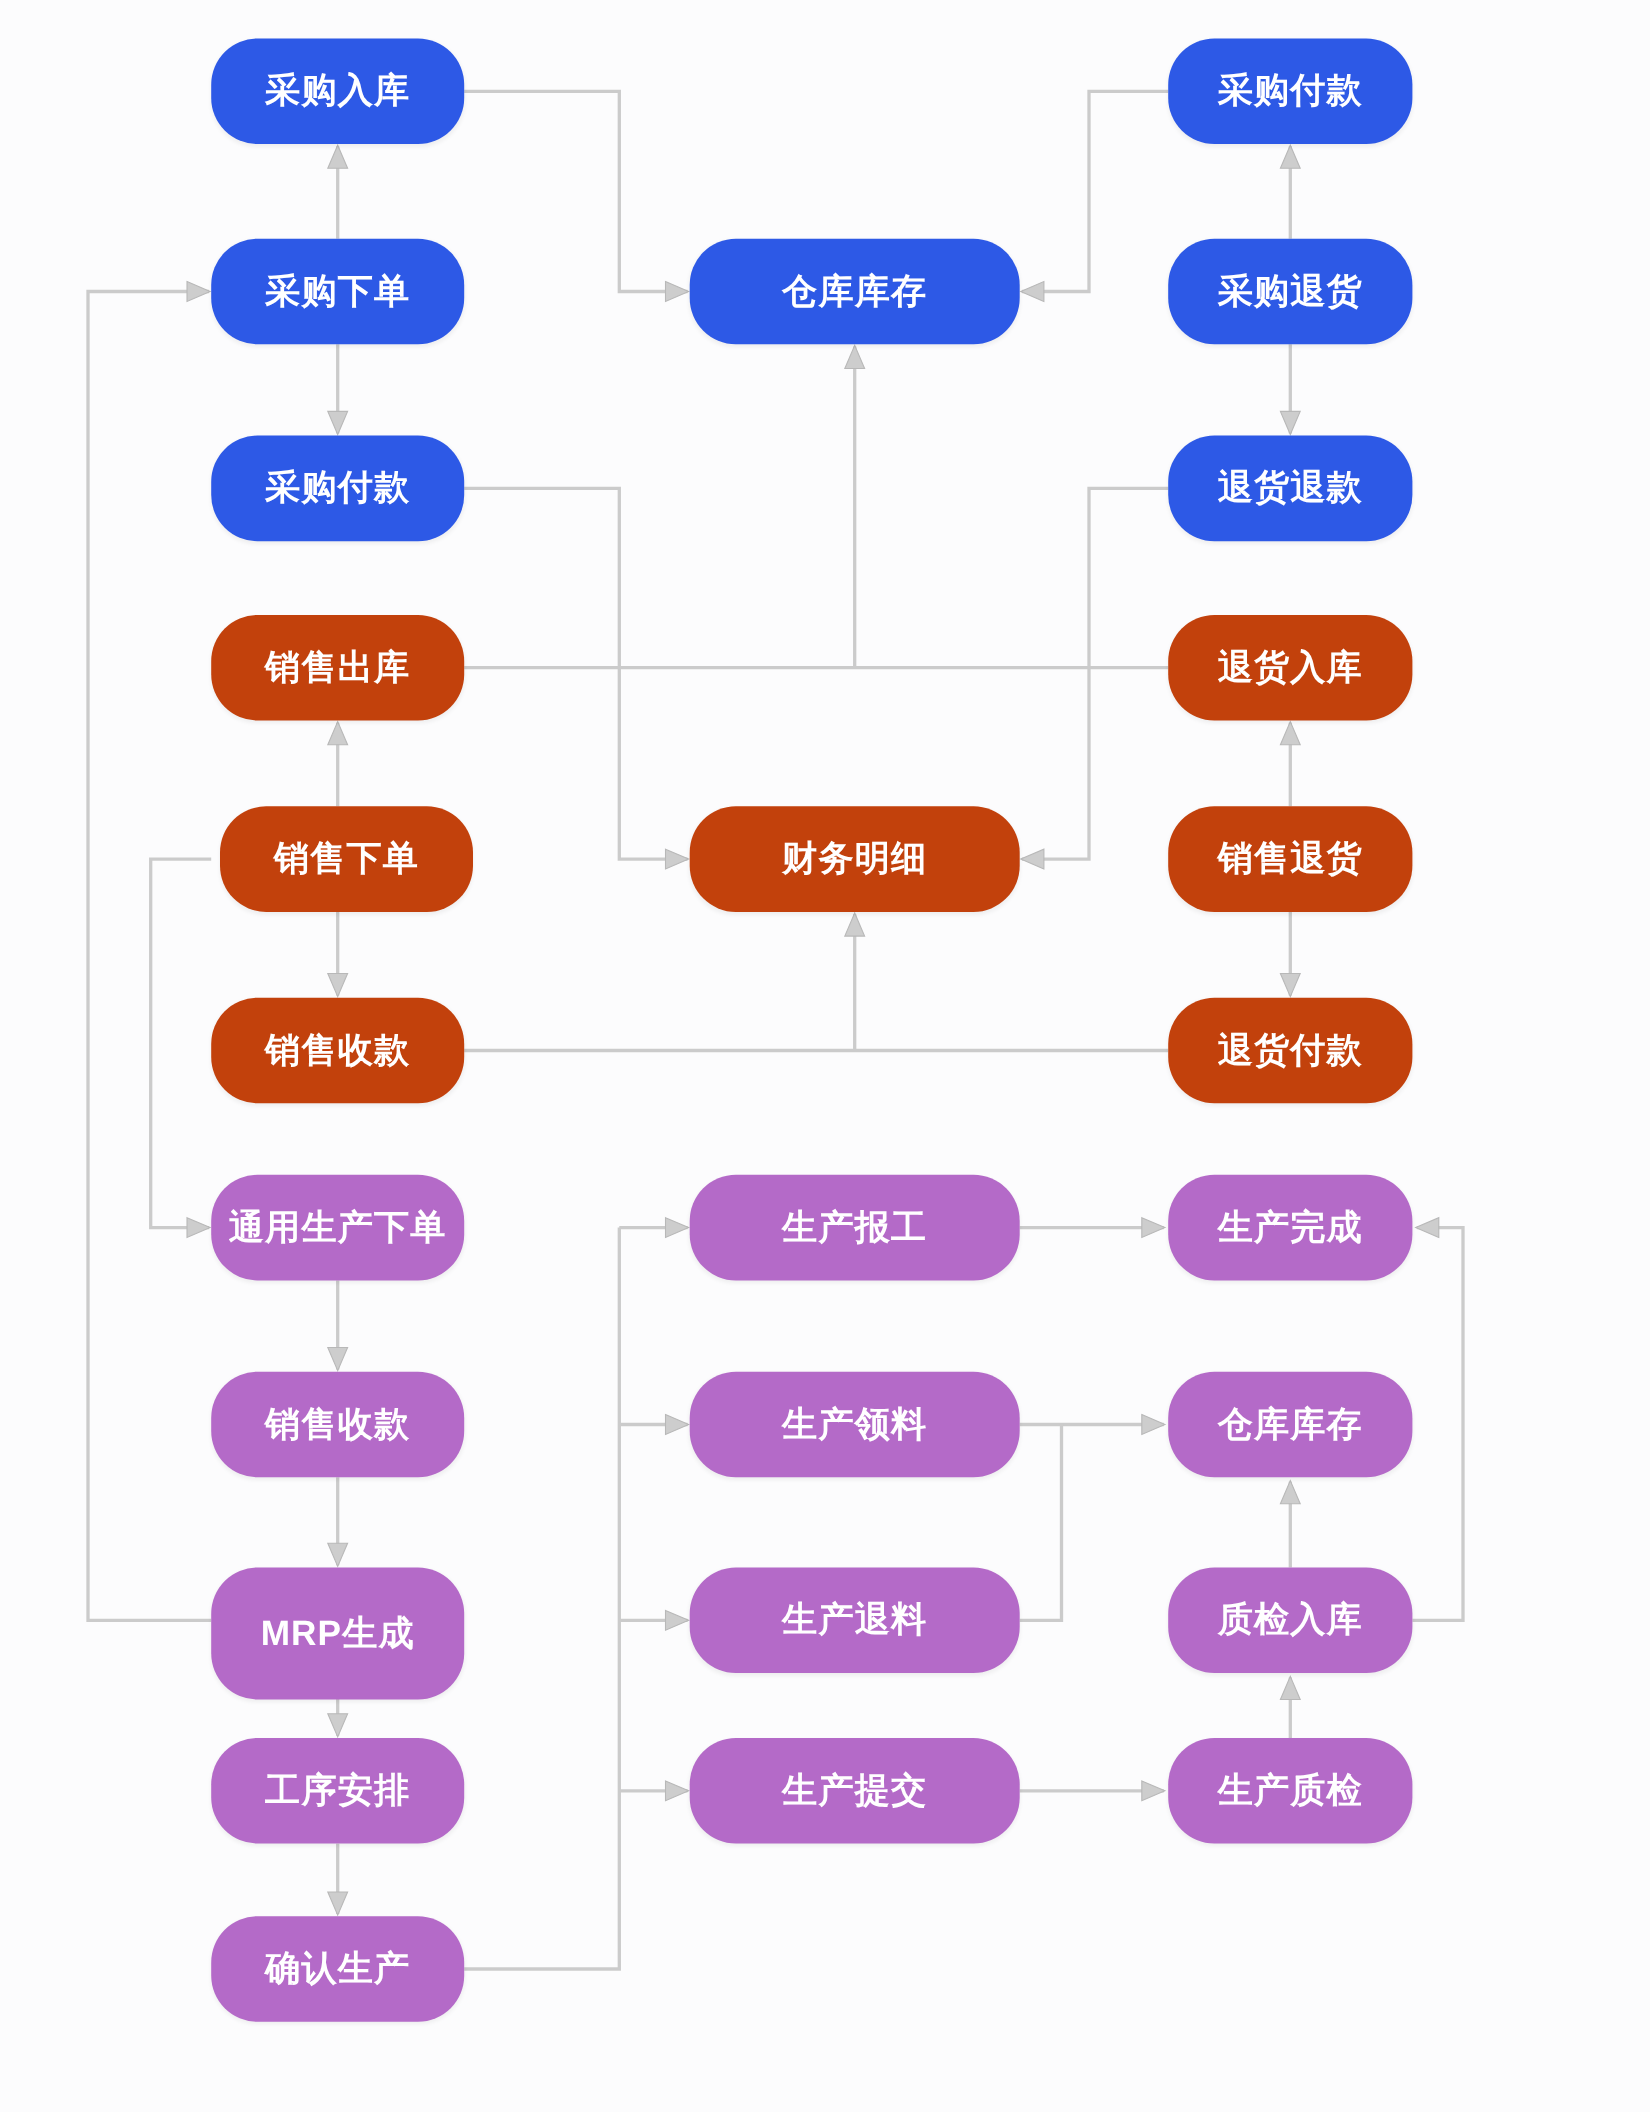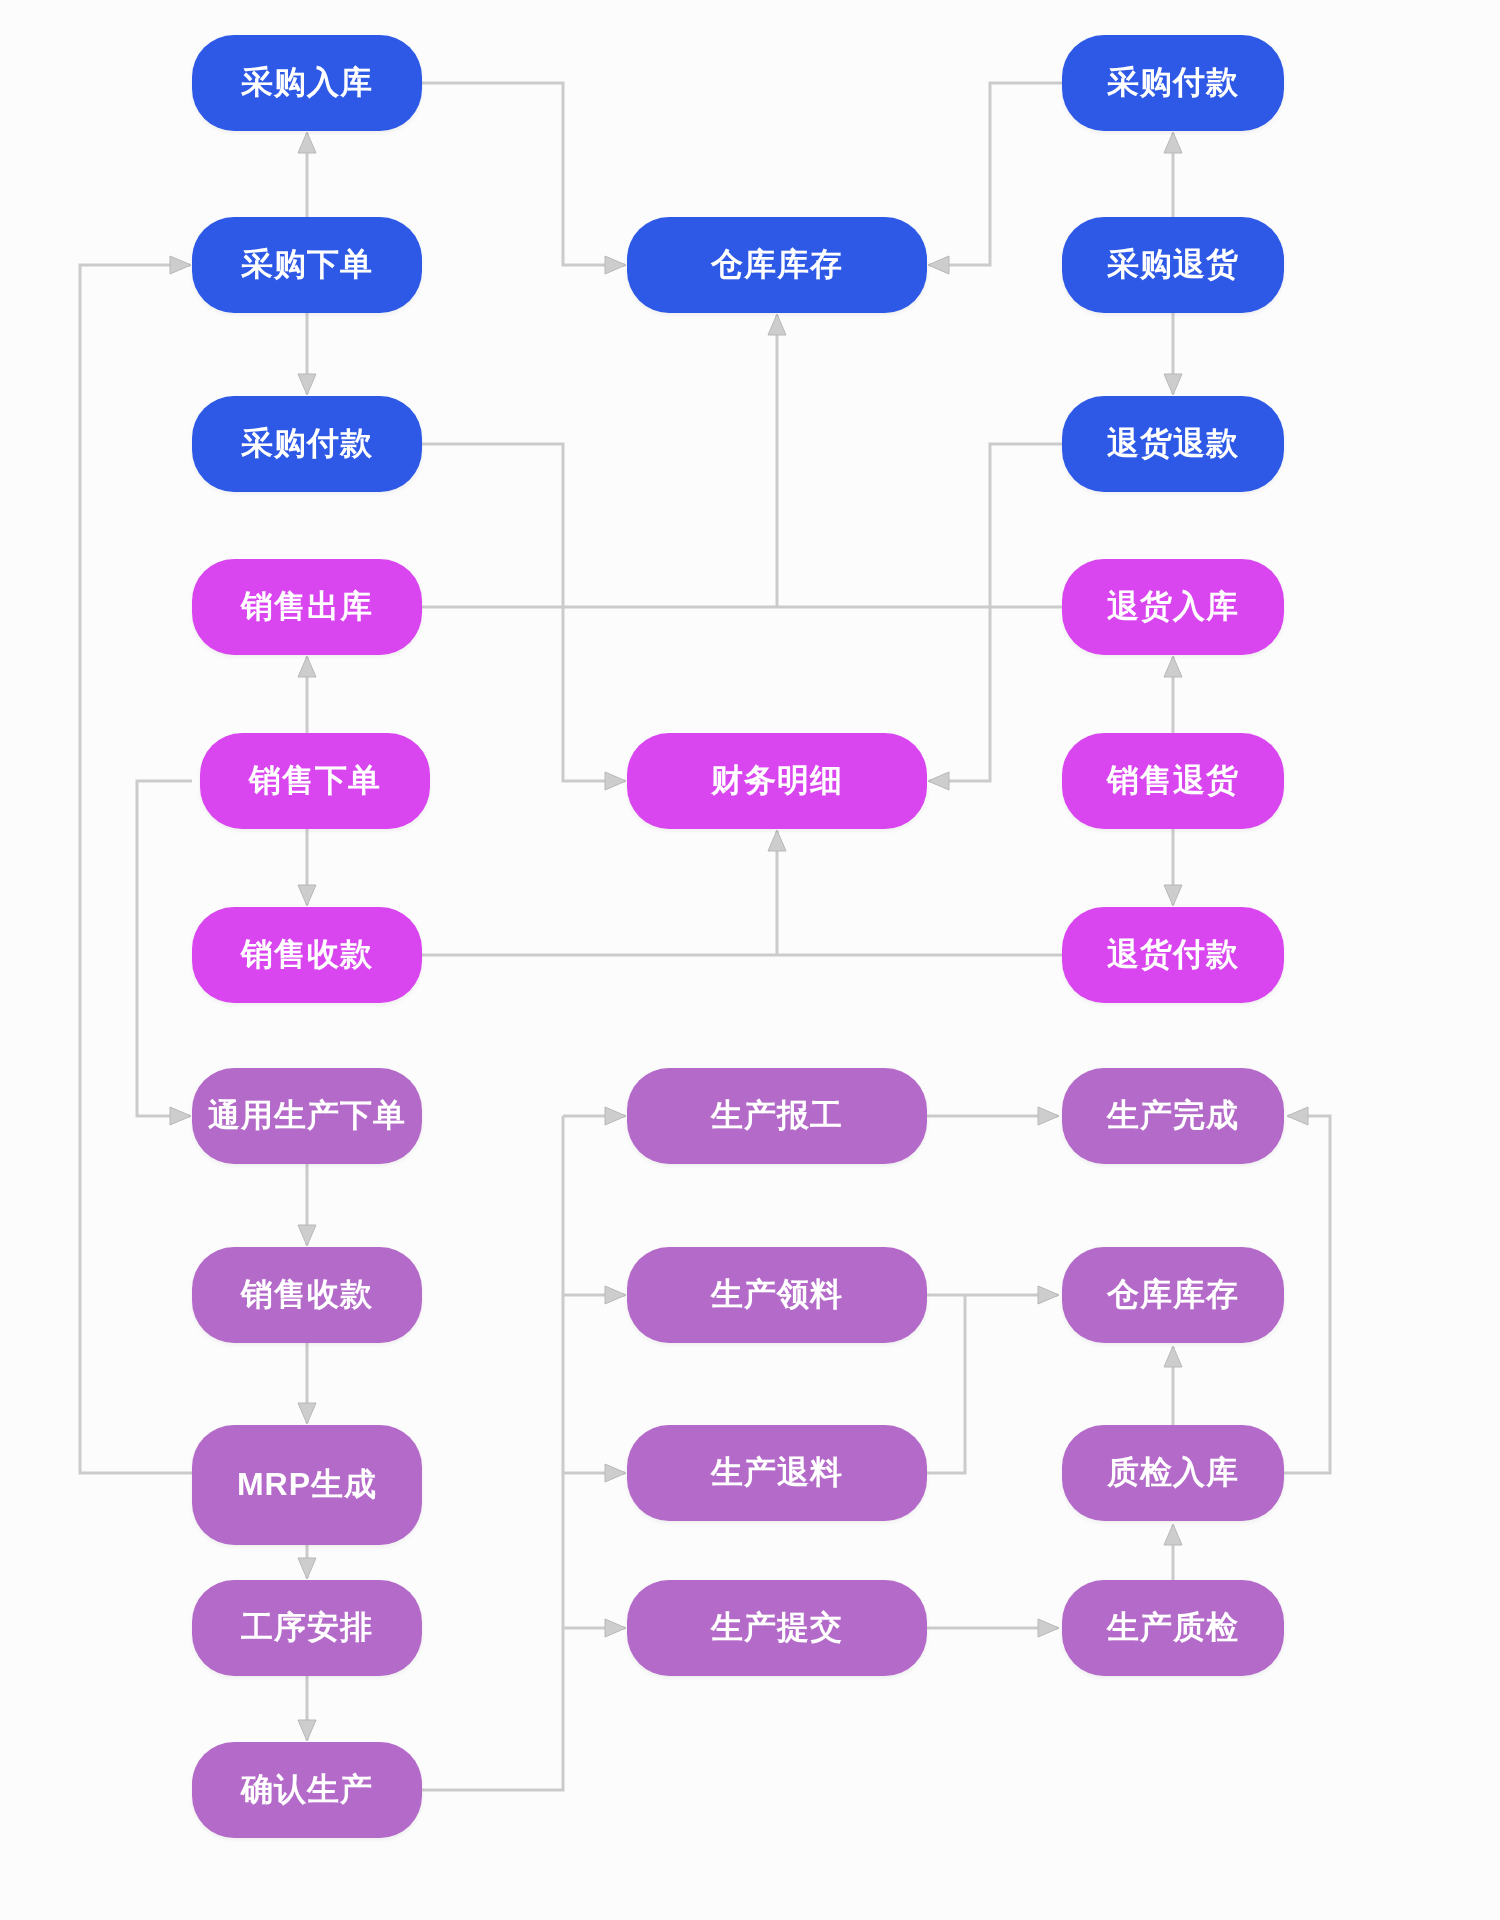--- a/index.html
+++ b/index.html
@@ -27,21 +27,21 @@
     font-weight:700;
     letter-spacing:1px;
     box-shadow:0 2px 4px rgba(0,0,0,0.06);
     user-select:none;
   }
   .node span{
     display:block;
     white-space:nowrap;
   }
   .node.blue{background:#2d59e6;text-align:center;}
-  .node.orange{background:#d946ef;align-items:center;}
+  .node.orange{background:#c2410c;align-items:center;}
   .node.purple{background:#b46ac8;}
 </style>
 </head>
 <body>
 
 <div class="canvas">
   <svg class="edge-layer" width="1500" height="1920" viewBox="0 0 1500 1920" xmlns="http://www.w3.org/2000/svg">
     <defs>
       <marker id="arrowhead" markerUnits="userSpaceOnUse" markerWidth="26" markerHeight="22" refX="22" refY="11" orient="auto">
         <path d="M2,2 L23,11 L2,20 Z" fill="#cdcdcd" stroke="#b8b8b8" stroke-width="1"></path>

